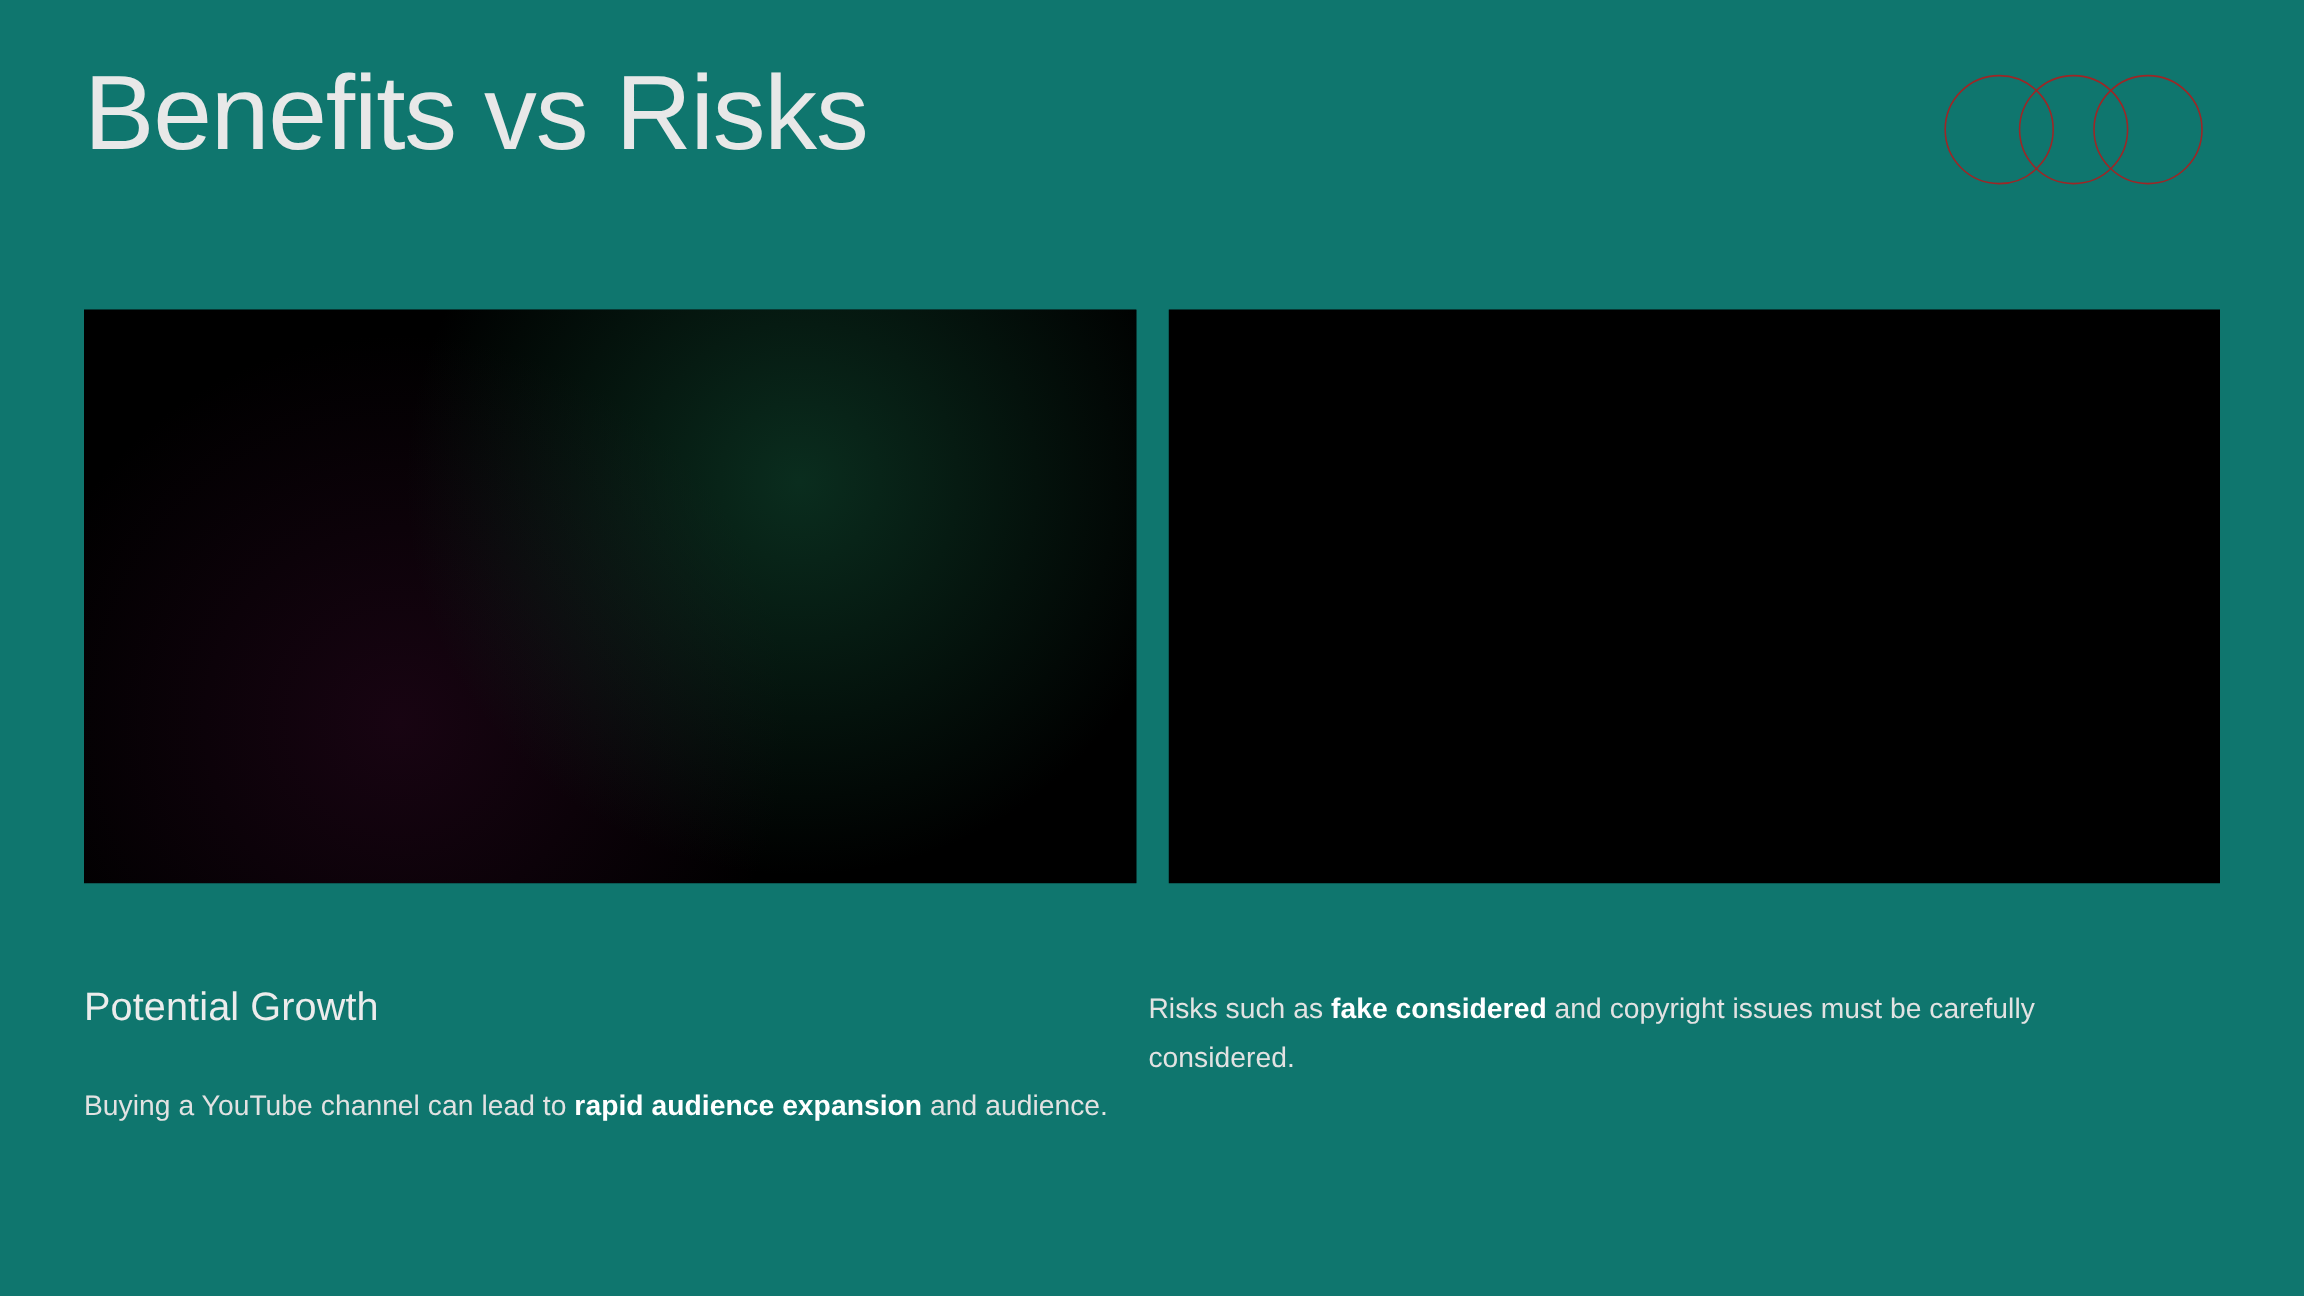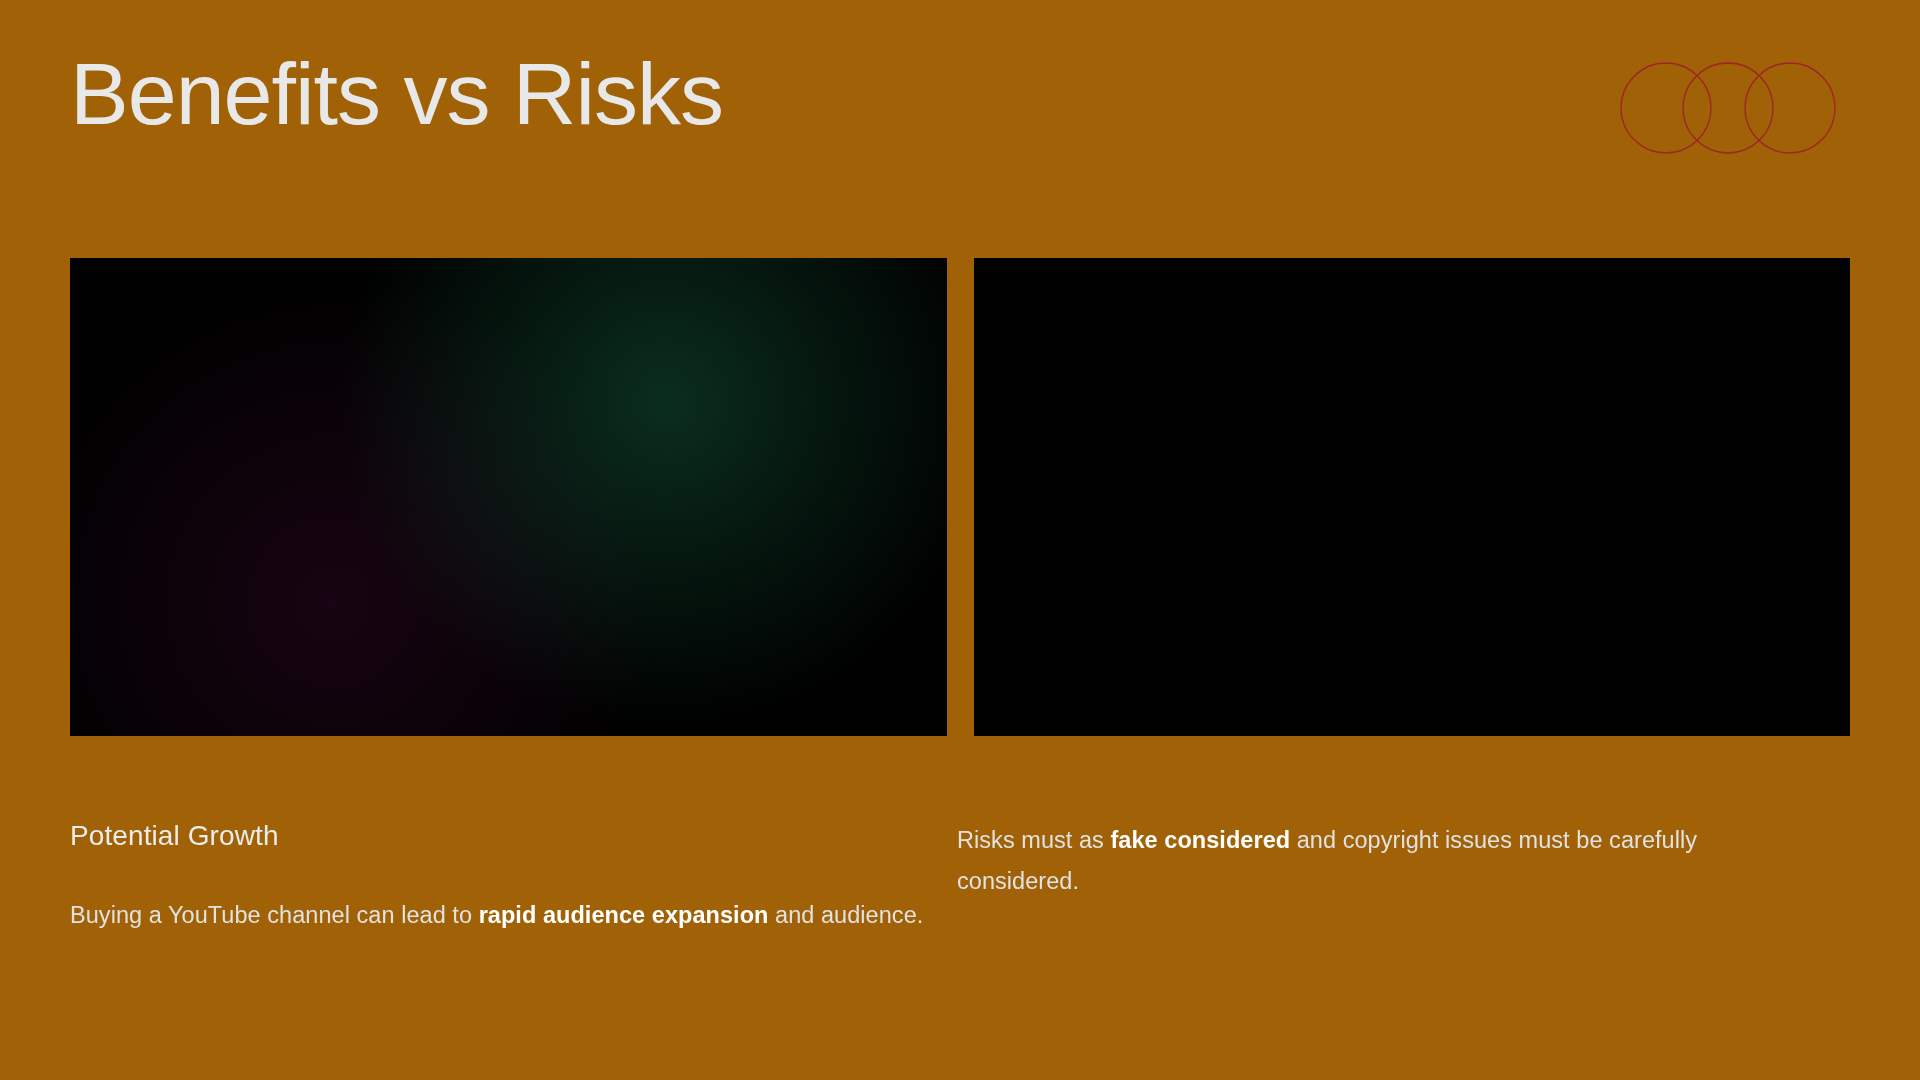--- a/index.html
+++ b/index.html
@@ -7,21 +7,21 @@
   html, body {
     width:1920px; height:1080px;
     background:#111111;
     overflow:hidden;
     font-family:"Liberation Sans", sans-serif;
   }
 
   .slide {
     position:relative;
     width:1920px; height:1080px;
-    background:#a16207;
+    background:#0f766e;
   }
 
   
   .header {
     position:absolute;
     left:70px; top:50px;
     right:70px;
     height:110px;
   }
 
@@ -75,21 +75,21 @@
     position:absolute;
     left:70px; top:820px;
     width:1780px;
     display:flex;
     gap:27px;
   }
 
   .text-col { flex:1 1 0; max-width:860px; }
 
   .col-heading {
-    font-size:28px;
+    font-size:33px;
     font-weight:300;
     color:#ececec;
     letter-spacing:0.1px;
     margin-bottom:43px;
     white-space:nowrap;
   }
 
   .col-body {
     font-size:23.5px;
     font-weight:300;
@@ -316,18 +316,18 @@
 
     <div class="text-col">
       <div class="col-heading">Potential Growth</div>
       <div class="col-body">
         <span>Buying a YouTube channel can lead to </span><b>rapid audience expansion</b><span> and audience.</span>
       </div>
     </div>
 
     <div class="text-col">
       <div class="col-body">
-        <span>Risks must as </span><b>fake considered</b><span> and copyright issues must be carefully considered.</span>
+        <span>Risks such as </span><b>fake considered</b><span> and copyright issues must be carefully considered.</span>
       </div>
     </div>
   </div>
 
 </div>
 
 </body></html>

